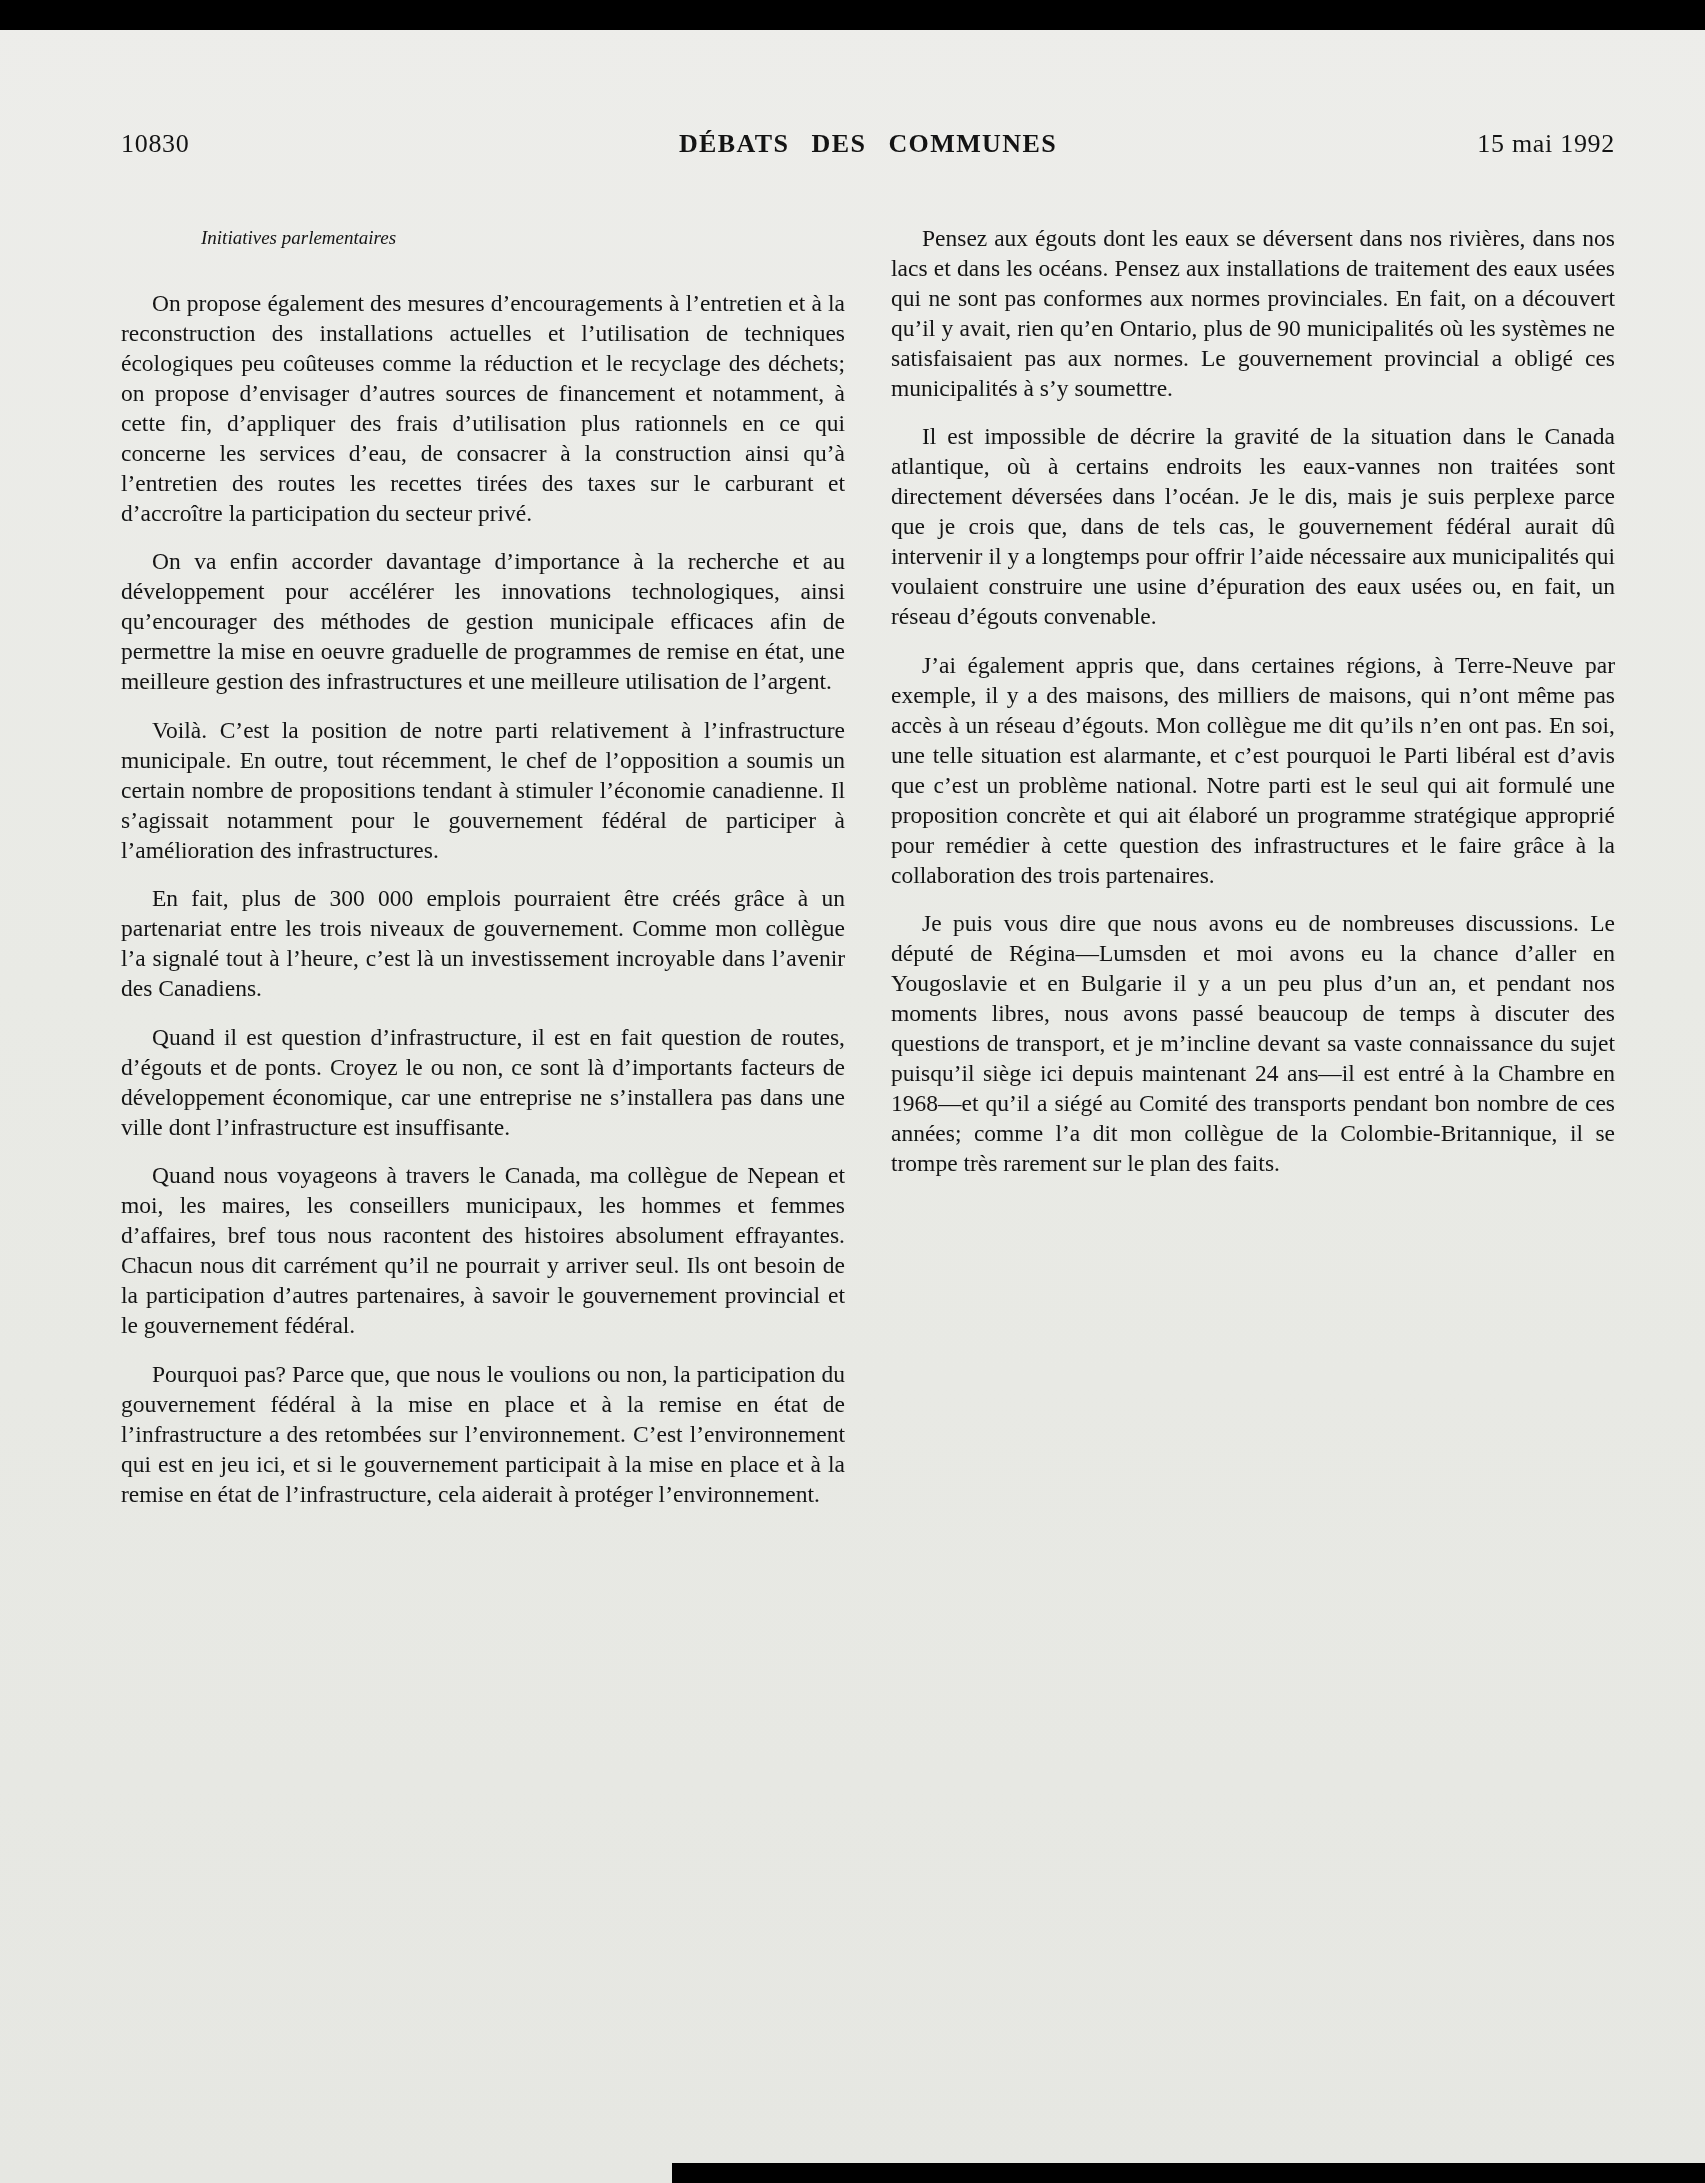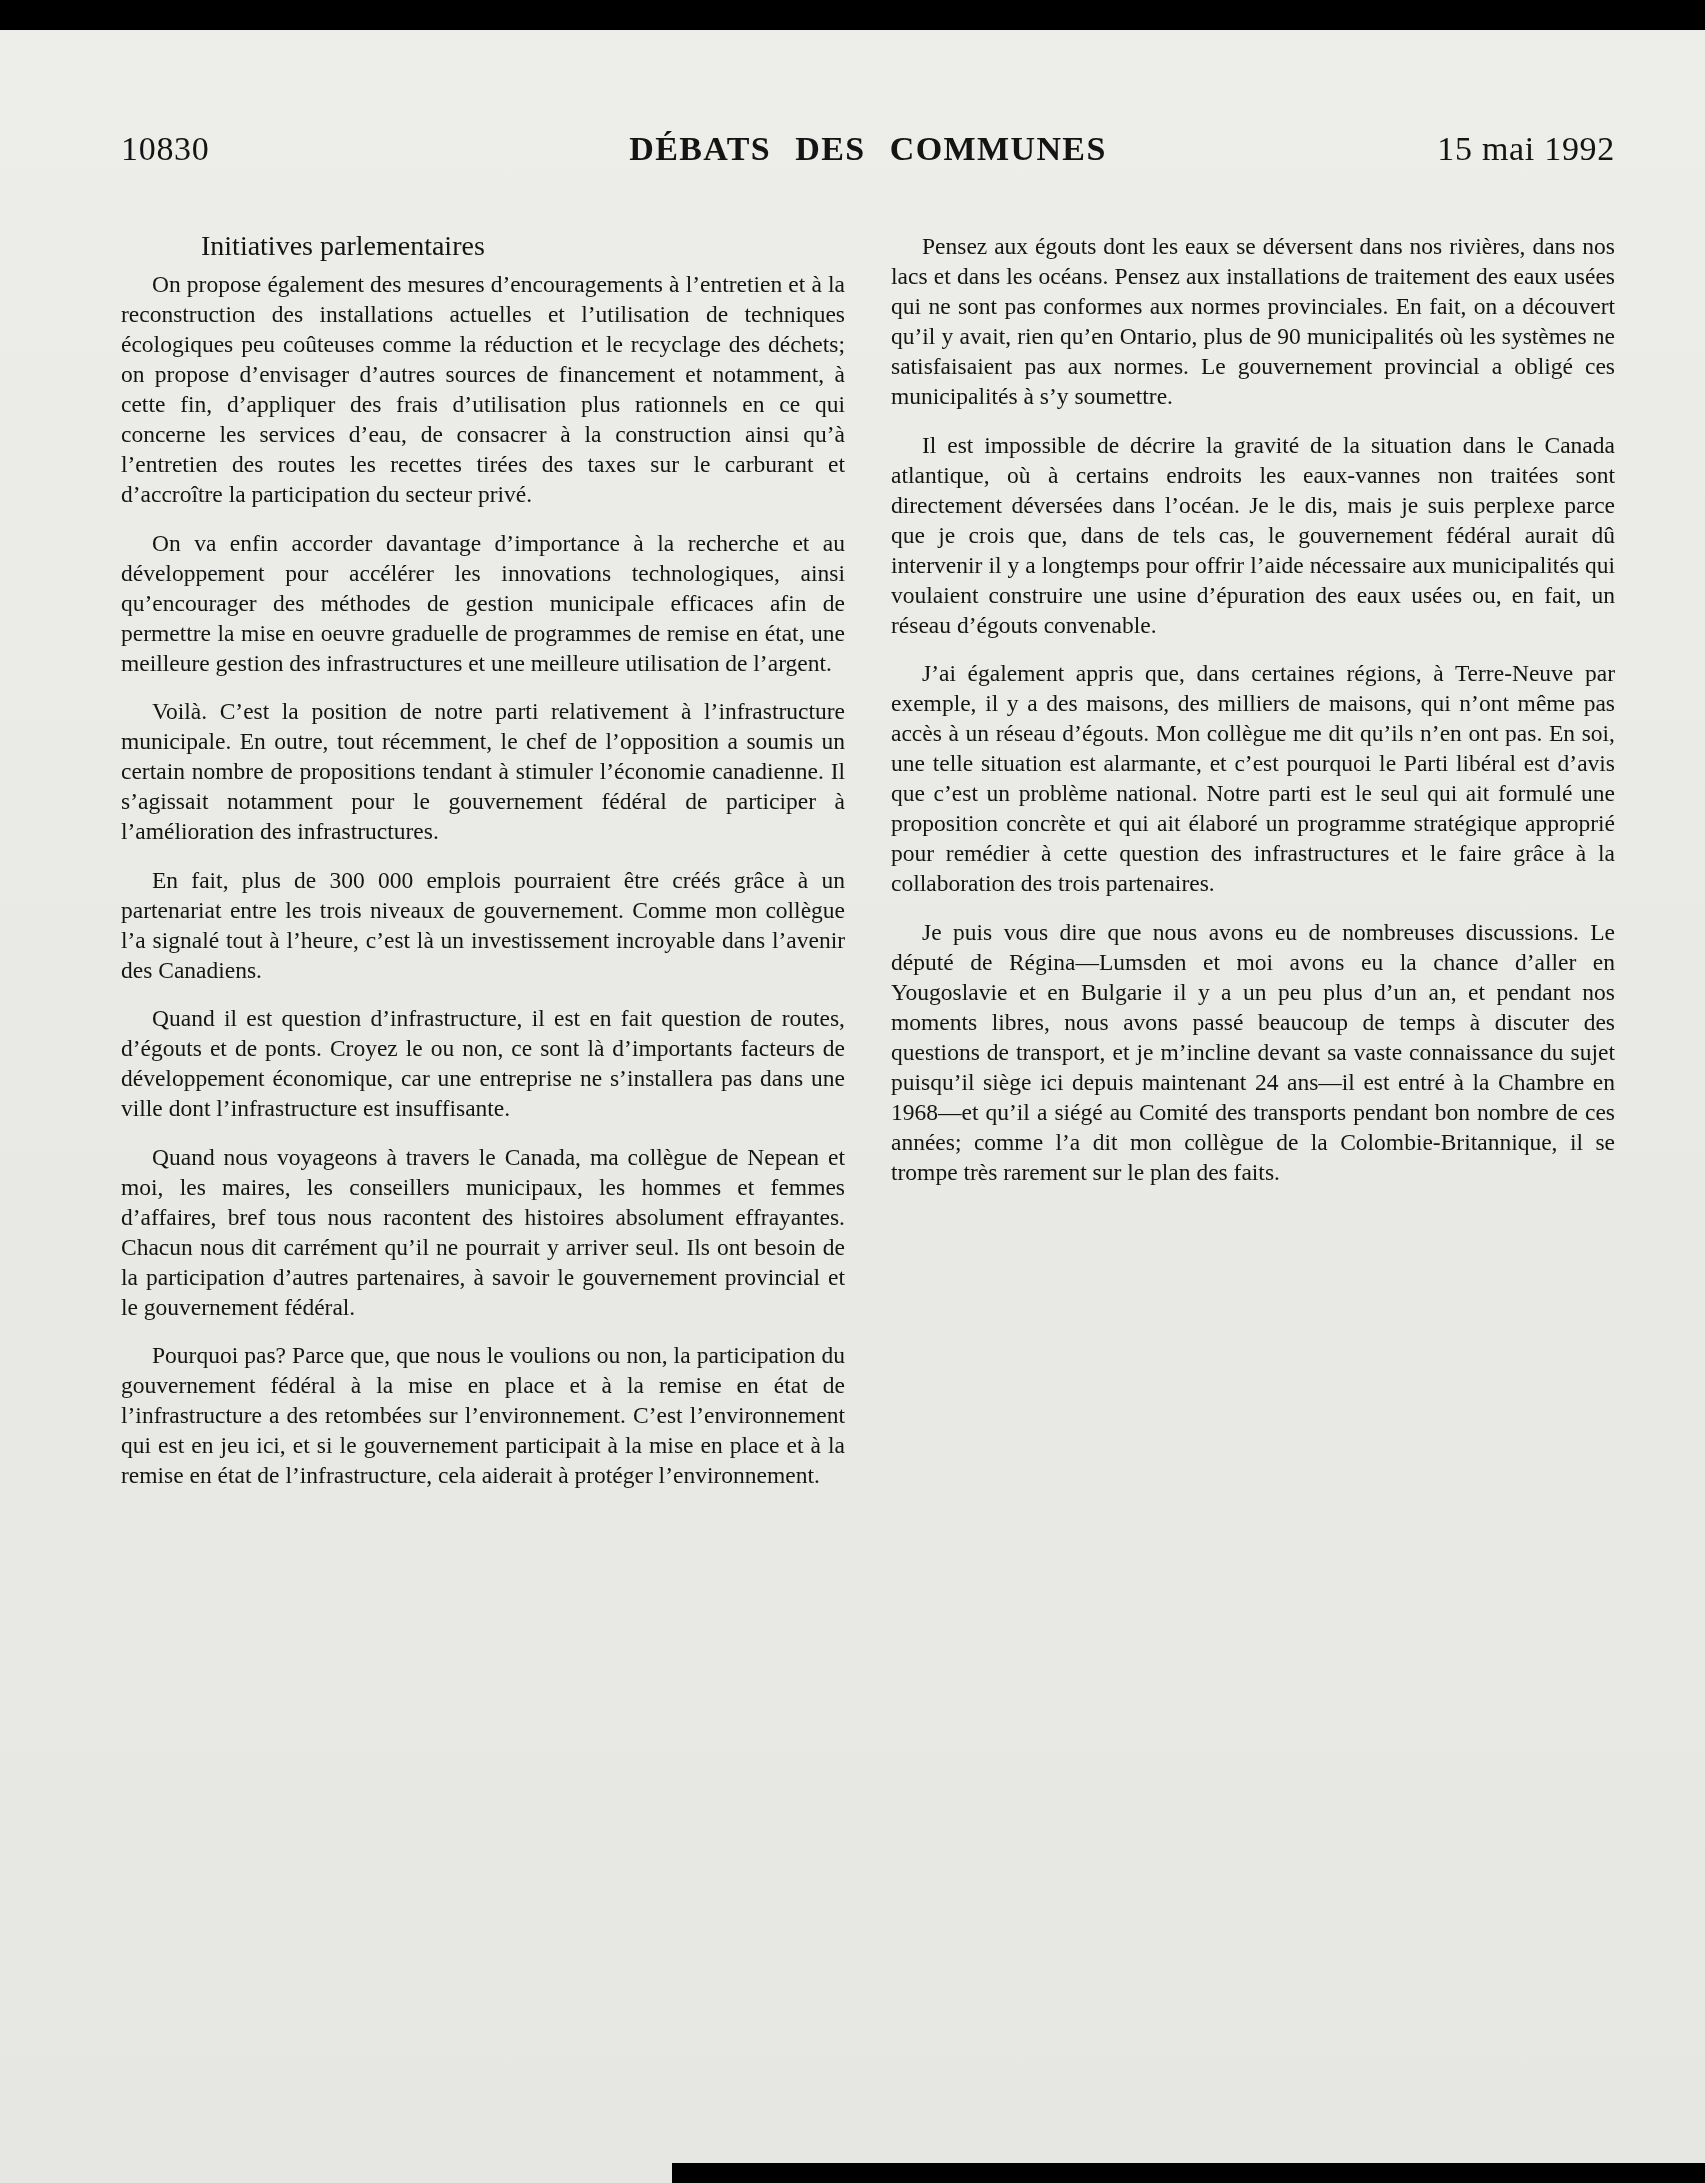--- a/index.html
+++ b/index.html
@@ -32,21 +32,21 @@
     position: absolute;
     top: 0; left: 0;
     width: 100%;
     box-sizing: border-box;
     padding: 130px 90px 0 121px;
   }
   .header {
     display: grid;
     grid-template-columns: 1fr auto 1fr;
     align-items: baseline;
-    font-size: 34px;
+    font-size: 26px;
     line-height: 1.1;
   }
   .header .pgnum {
     justify-self: start;
     letter-spacing: 0.7px;
   }
   .header .title {
     justify-self: center;
     font-weight: 600;
     letter-spacing: 1.4px;
@@ -63,23 +63,24 @@
   }
   .col {
     flex: 1 1 0;
     font-size: 23.5px;
     line-height: 30px;
     text-align: justify;
     hyphens: auto;
     -webkit-hyphens: auto;
   }
   .section-heading {
-    font-size: 28px;
+    font-size: 19px;
     font-weight: normal;
-    margin: 0 0 8px 80px;
+    font-style: italic;
+    margin: 0 0 35px 80px;
     text-align: left;
   }
   .col p {
     margin: 0 0 18.5px 0;
     text-indent: 31px;
   }
   .speaker-name {
     font-weight: bold;
   }
 </style>

